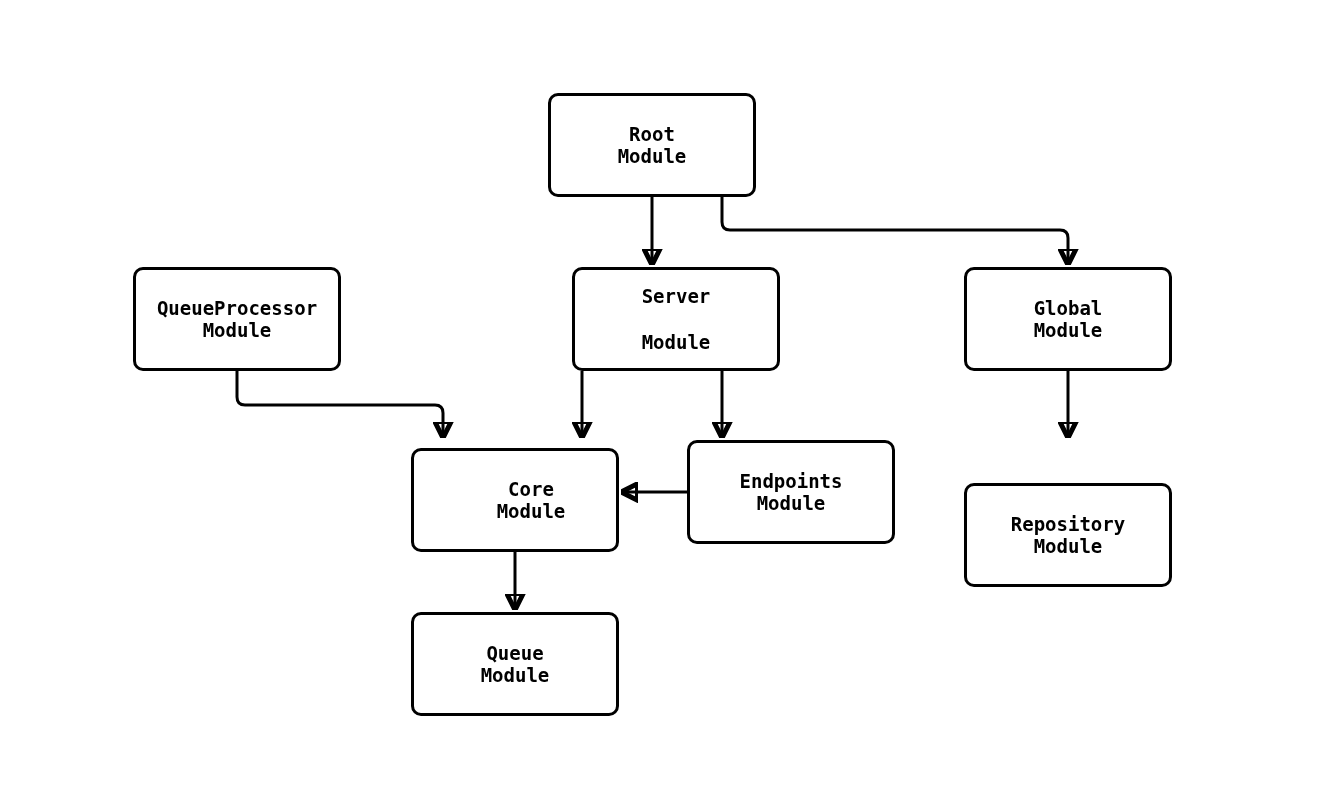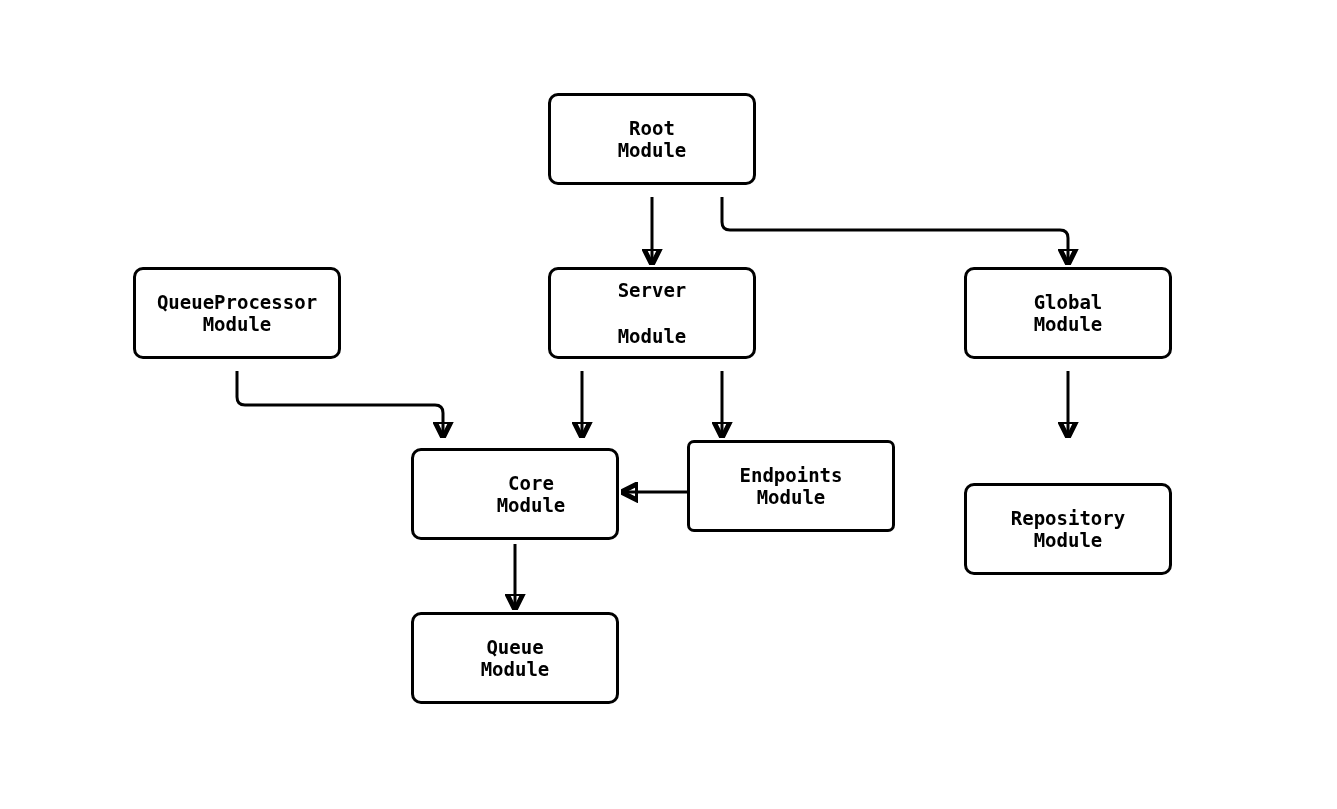--- a/index.html
+++ b/index.html
@@ -25,42 +25,42 @@
   }
   .edges path {
     fill: none;
     stroke: #000000;
     stroke-width: 3;
   }
   .node {
     position: absolute;
     box-sizing: border-box;
     width: 208px;
-    height: 92px;
+    height: 104px;
     border: 3px solid #000000;
     border-radius: 10px;
     background: #ffffff;
     display: flex;
     flex-direction: column;
     align-items: center;
     justify-content: center;
     font-weight: bold;
     font-size: 19px;
     line-height: 22px;
     color: #000000;
     text-align: center;
   }
   .node span { display: block; }
 
   .node-root          { left: 548px; top: 93px;  }
   .node-queue-processor { left: 133px; top: 267px; }
-  .node-server        { left: 548px; top: 267px; gap: 24px; }
+  .node-server        { left: 572px; top: 267px; gap: 24px; }
   .node-global        { left: 964px; top: 267px; text-align: right; }
   .node-core          { left: 411px; top: 448px; padding-left: 32px; }
-  .node-endpoints     { left: 687px; top: 440px; border-radius: 7px; }
+  .node-endpoints     { left: 687px; top: 440px; }
   .node-repository    { left: 964px; top: 440px; margin-top: 43px; }
   .node-queue         { left: 411px; top: 612px; }
 </style>
 </head>
 <body>
 
 <div class="canvas">
 
   <svg class="edges" viewBox="0 0 1337 809" xmlns="http://www.w3.org/2000/svg">
     <defs>

